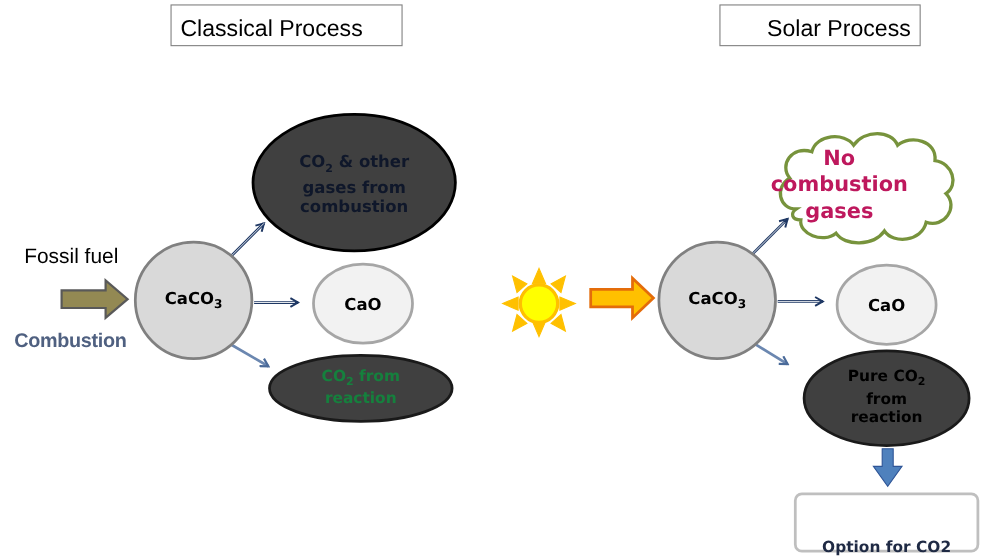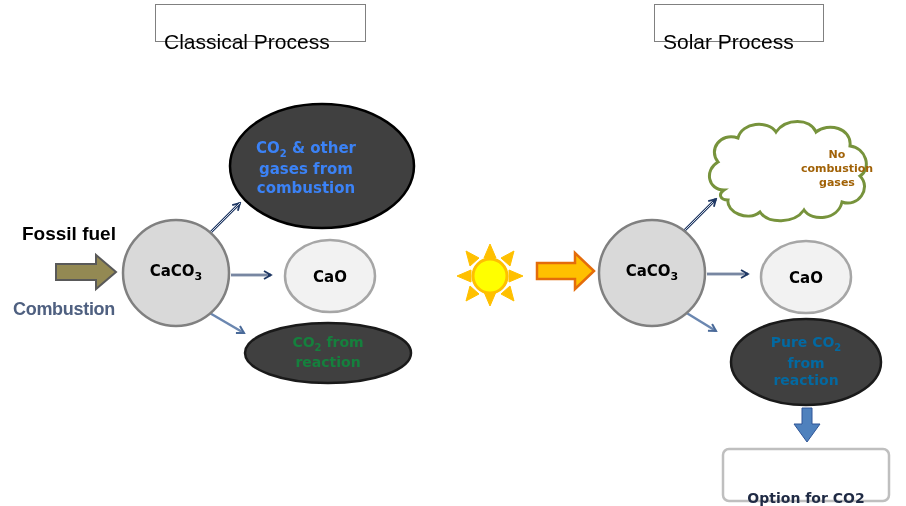--- a/index.html
+++ b/index.html
@@ -1,29 +1,29 @@
 <!DOCTYPE html>
 <html><head>
 <meta charset="utf-8">
 <style>
   html, body { margin:0; padding:0; background:#ffffff; }
   body { width:906px; height:506px; position:relative; overflow:hidden; font-family:"Liberation Sans", sans-serif; }
-  .title-box { position:absolute; border:1px solid #808080; background:#fff; font-family:"Liberation Sans", sans-serif; font-size:21px; color:#000; padding:18px 8px; height:38px; line-height:38px; box-sizing:border-box; }
-  .lbl { position:absolute; font-family:"Liberation Sans", sans-serif; font-size:19px; color:#000;font-weight:bold; }
+  .title-box { position:absolute; border:1px solid #808080; background:#fff; font-family:"Liberation Sans", sans-serif; font-size:21px; color:#000; padding:3px 8px; height:38px; line-height:38px; box-sizing:border-box; }
+  .lbl { position:absolute; font-family:"Liberation Sans", sans-serif; font-size:19px; color:#000; }
   .node-text { position:absolute; text-align:center; font-family:"DejaVu Sans", sans-serif; font-weight:bold; display:flex; align-items:center; justify-content:center; flex-direction:column; line-height:1.25; }
   svg { position:absolute; left:0; top:0; }
   .blur { filter: blur(0.6px); }
 </style>
 </head>
 <body>
 
 <div class="title-box" style="left:155px; top:4px; width:211px;">
   <span>Classical Process</span>
 </div>
-<div class="title-box" style="left:654px; top:4px; width:170px;">
+<div class="title-box" style="left:654px; top:4px; width:183px;text-align:right;">
   <span>Solar Process</span>
 </div>
 
 <svg width="906" height="506" viewBox="0 0 906 506">
   <defs>
     <marker id="openArrow" markerWidth="10" markerHeight="10" refX="8" refY="5" orient="auto" markerUnits="userSpaceOnUse">
       <path d="M1,1 L8,5 L1,9" fill="none" stroke="#1f3864" stroke-width="1.8"></path>
     </marker>
     <marker id="openArrowLight" markerWidth="10" markerHeight="10" refX="8" refY="5" orient="auto" markerUnits="userSpaceOnUse">
       <path d="M1,1 L8,5 L1,9" fill="none" stroke="#4a6a99" stroke-width="2"></path>
@@ -92,46 +92,46 @@
   <rect class="blur" x="723" y="449" width="166" height="52" rx="6" ry="6" fill="#ffffff" stroke="#bfbfbf" stroke-width="2.5"></rect>
 </svg>
 
 <div class="lbl" style="left:22px; top:223px;">Fossil fuel</div>
 <div class="lbl blur" style="left:13px; top:299px; color:#4f6080; font-weight:bold; font-size:18px; letter-spacing:-0.3px;">Combustion</div>
 
 <div class="node-text" style="left:123px; top:258px; width:106px; height:30px; font-size:15px; color:#000;">
   <span><span>CaCO</span><sub style="font-size:11px;">3</sub></span>
 </div>
 
-<div class="node-text" style="left:224px; top:130px; width:164px; height:76px; font-size:15px; color:#3b82f6;">
+<div class="node-text" style="left:240px; top:130px; width:164px; height:76px; font-size:15px; color:#0f172a;">
   <span><span>CO</span><sub style="font-size:10px;">2</sub><span> &amp; other</span></span>
   <span>gases from</span>
   <span>combustion</span>
 </div>
 
 <div class="node-text" style="left:285px; top:262px; width:90px; height:30px; font-size:15px; color:#000;">CaO</div>
 
 <div class="node-text blur" style="left:250px; top:330px; width:156px; height:46px; font-size:14px; color:#15803d;">
   <span><span>CO</span><sub style="font-size:10px;">2</sub><span> from</span></span>
   <span>reaction</span>
 </div>
 
 <div class="node-text" style="left:599px; top:258px; width:106px; height:30px; font-size:15px; color:#000;">
   <span><span>CaCO</span><sub style="font-size:11px;">3</sub></span>
 </div>
 
-<div class="node-text" style="left:782px; top:132px; width:110px; height:74px; font-size:11px; color:#a16207;">
+<div class="node-text" style="left:708px; top:132px; width:110px; height:74px; font-size:19px; color:#be185d;">
   <span>No</span>
   <span>combustion</span>
   <span>gases</span>
 </div>
 
 <div class="node-text" style="left:761px; top:263px; width:90px; height:30px; font-size:15px; color:#000;">CaO</div>
 
-<div class="node-text blur" style="left:736px; top:328px; width:140px; height:68px; font-size:14px; color:#0369a1;">
+<div class="node-text blur" style="left:736px; top:328px; width:140px; height:68px; font-size:14px; color:#000000;">
   <span><span>Pure CO</span><sub style="font-size:10px;">2</sub></span>
   <span>from</span>
   <span>reaction</span>
 </div>
 
 <div class="node-text blur" style="left:725px; top:476px; width:162px; height:46px; font-size:14px; color:#1f2a44;">
   <span>Option for CO2</span>
 </div>
 
 </body></html>

